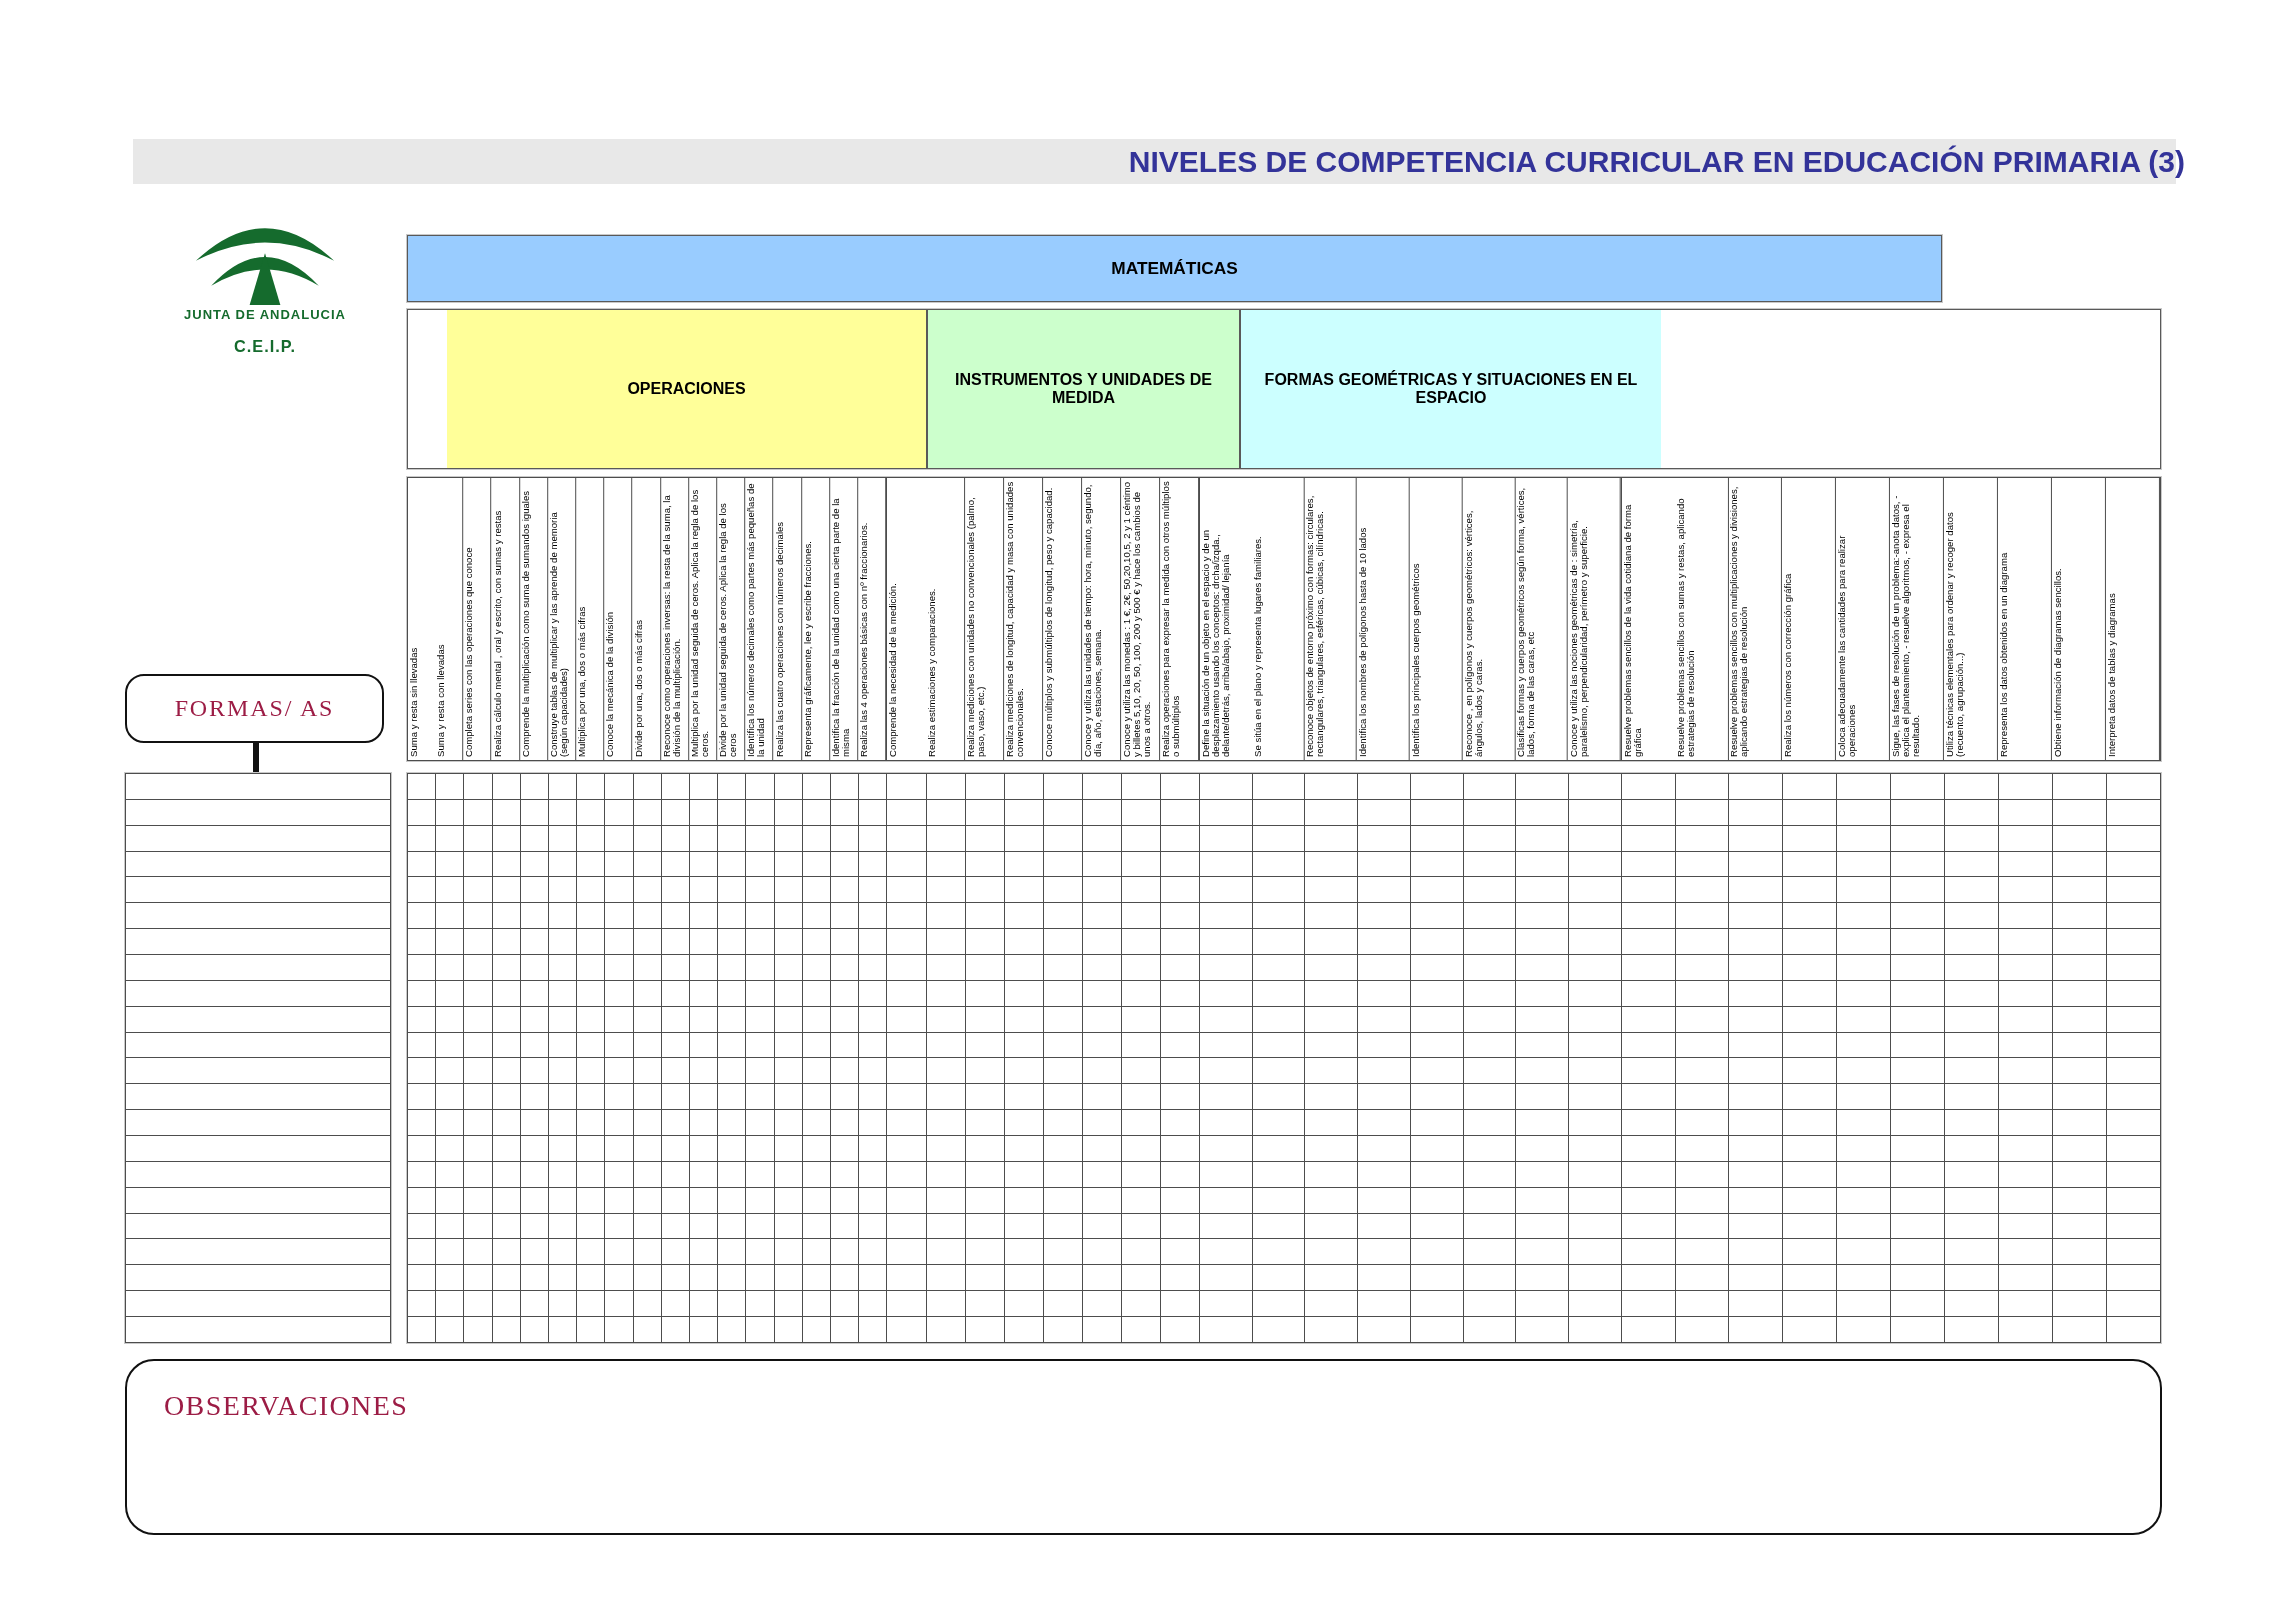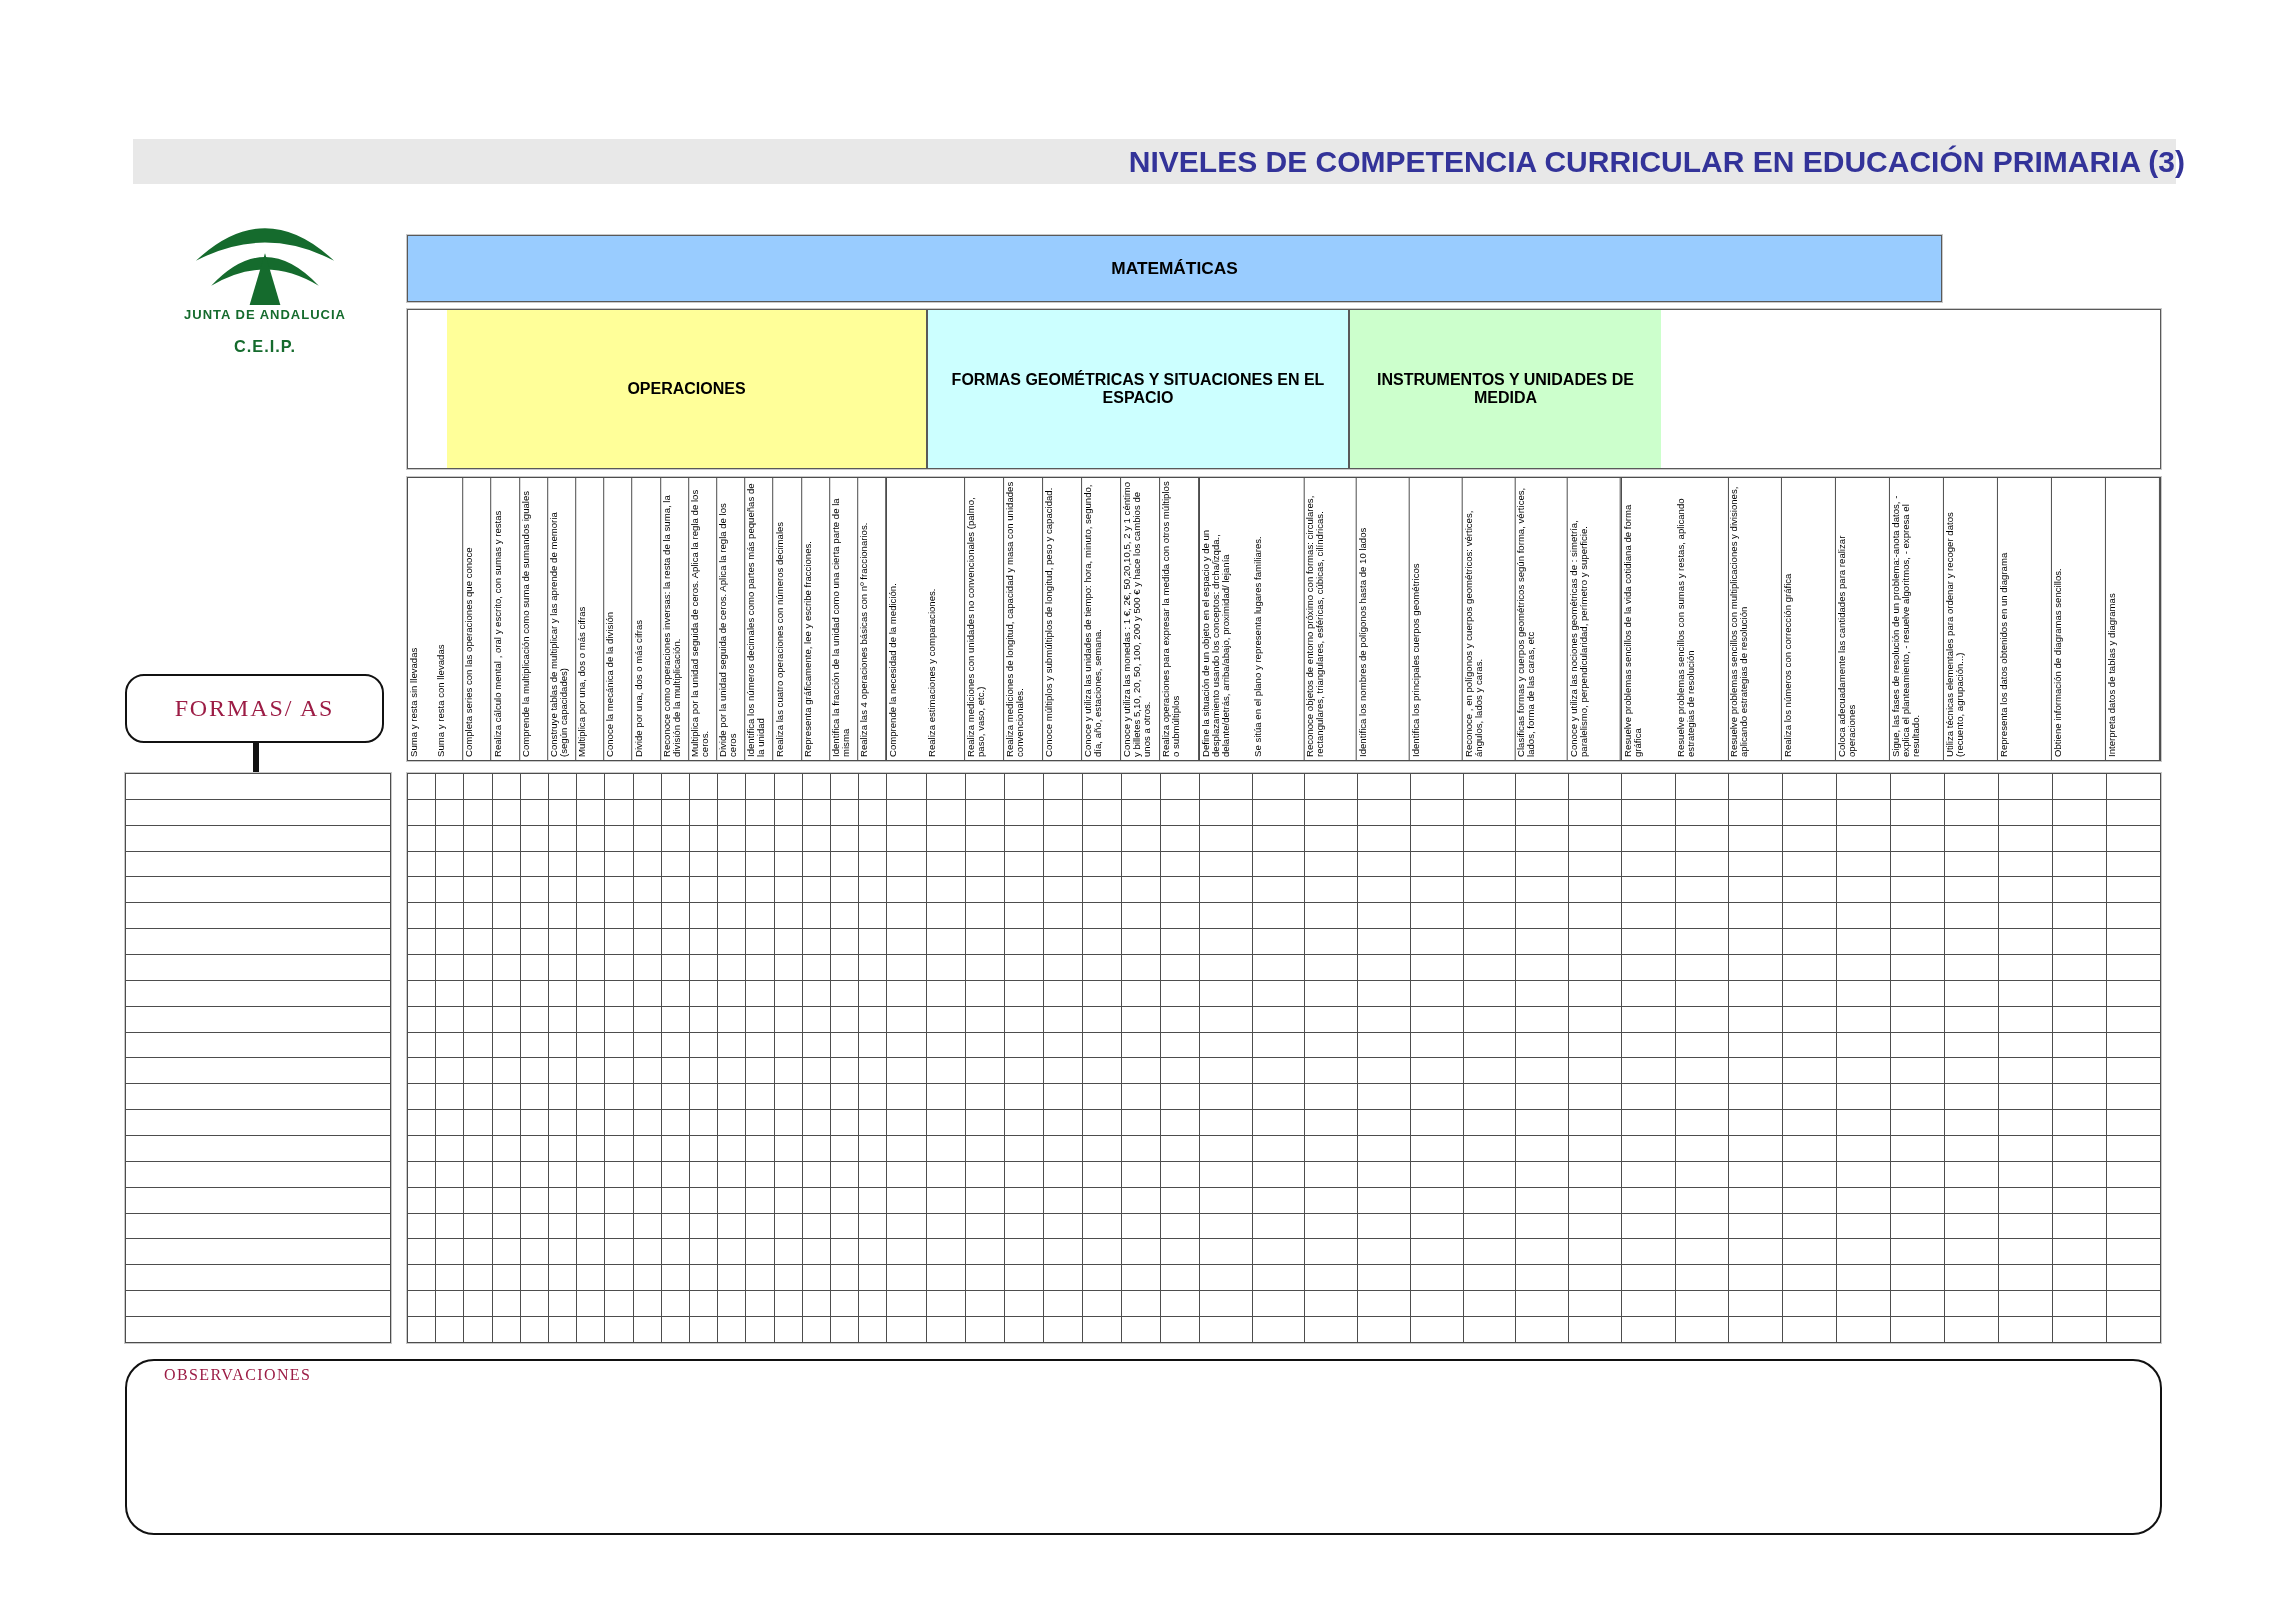--- a/index.html
+++ b/index.html
@@ -49,22 +49,22 @@
   .body-grid{position:absolute;left:407px;top:773px;width:1754px;height:570px;
     border:1.9px solid #4d4d4d;box-shadow:0 0 0 1px #c9c9c9;box-sizing:border-box;
     display:flex;flex-direction:column;background:#fff;}
   .body-row{flex:1 1 0;display:flex;min-height:0;}
   .body-row + .body-row{border-top:1px solid #4d4d4d;}
   .cell{flex:1 1 0;min-width:0;}
   .cell + .cell{border-left:1px solid #4d4d4d;}
 
   .observations-box{position:absolute;left:125px;top:1359px;width:2037px;height:176px;
     border:2.9px solid #111;border-radius:29px;box-sizing:border-box;background:#fff;}
-  .observations-label{position:absolute;left:37px;top:5px;
-    font-family:"Liberation Serif",serif;font-size:16px;letter-spacing:1.4px;color:#9C1C45;}
+  .observations-label{position:absolute;left:37px;top:29px;
+    font-family:"Liberation Serif",serif;font-size:28px;letter-spacing:1.4px;color:#9C1C45;}
 </style>
 </head>
 <body>
 
 <div class="title-band"></div>
 <div class="page-title">NIVELES DE COMPETENCIA CURRICULAR EN EDUCACIÓN PRIMARIA (3)</div>
 
 <div class="logo">
   <svg width="154" height="96" viewBox="0 0 160 100">
     <path d="M8,54 Q80,-14 152,54 Q80,16 8,54 Z" fill="#156B2D"></path>
@@ -76,25 +76,25 @@
 </div>
 
 <div class="subject-band">
   <span>MATEMÁTICAS</span>
 </div>
 
 <div class="category-band" id="category-band">
     <div class="band-cell" style="flex: 0 1 479px; background: rgb(255, 255, 153);">
       <span>OPERACIONES</span>
     </div>
+    <div class="band-cell" style="flex: 0 1 313px; background: rgb(204, 255, 204);">
+      <span>INSTRUMENTOS Y UNIDADES DE MEDIDA</span>
+    </div>
     <div class="band-cell" style="flex: 0 1 422px; background: rgb(204, 255, 255);">
       <span>FORMAS  GEOMÉTRICAS Y SITUACIONES EN EL ESPACIO</span>
-    </div>
-    <div class="band-cell" style="flex: 0 1 313px; background: rgb(204, 255, 204);">
-      <span>INSTRUMENTOS Y UNIDADES DE MEDIDA</span>
     </div>
   </div>
 
 <div class="criteria-strip" id="criteria-strip">
     <div class="row-group hgroup" style="flex: 0 1 479px;">
       <div class="vcell">Suma y resta sin llevadas</div>
       <div class="vcell">Suma y resta con llevadas</div>
       <div class="vcell">Completa series con las operaciones que conoce</div>
       <div class="vcell">Realiza cálculo mental , oral y escrito, con sumas y restas</div>
       <div class="vcell">Comprende la multiplicación como suma de sumandos iguales</div>

